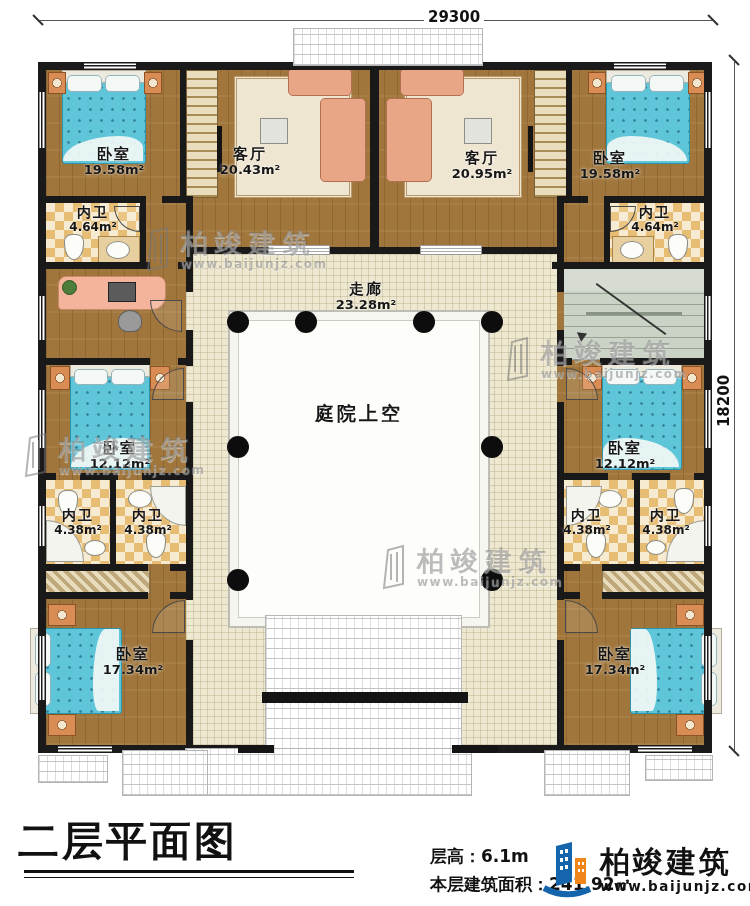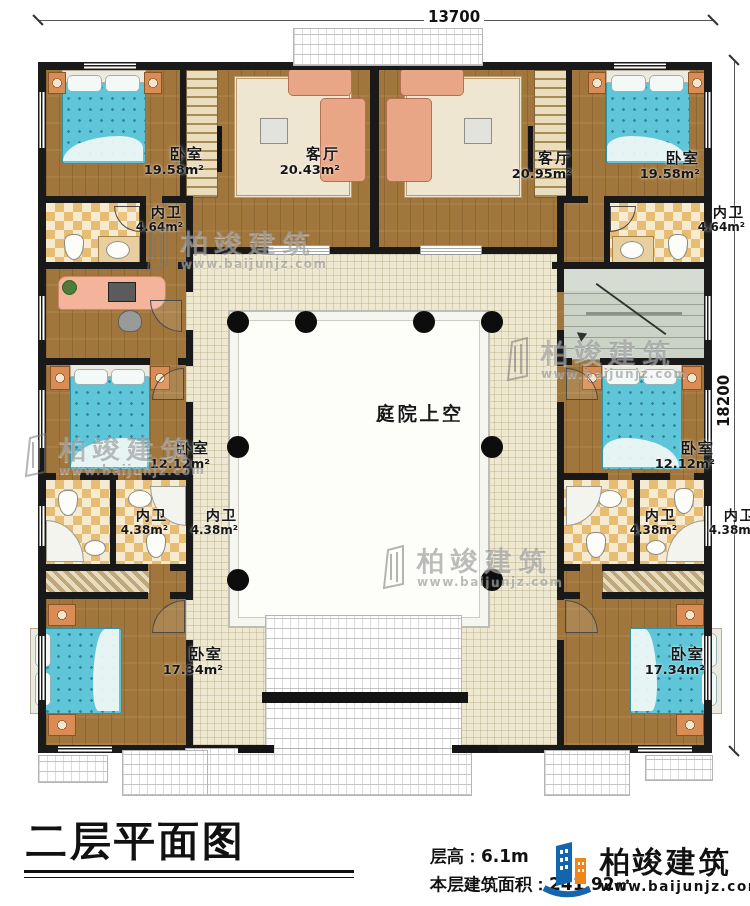--- a/index.html
+++ b/index.html
@@ -38,21 +38,21 @@
   .chair{background:#9a9a9a;border:1px solid #5f5f5f;border-radius:50% 50% 40% 40%;z-index:4;}
   .plant{background:#4c7d3a;border-radius:50%;border:1px solid #2e5422;z-index:4;}
   .toilet{background:#fcfcf9;border:1px solid #8b8b82;border-radius:45% 45% 55% 55%/30% 30% 68% 68%;z-index:4;}
   .sink{background:#fcfcf9;border:1px solid #8b8b82;border-radius:50%;z-index:4;}
   .shower{background:#f4f4ee;border:1px solid #9c9c92;z-index:4;}
   .vanity{background:#e7cf9f;border:1px solid #a8844d;z-index:3;}
   .rail{background:#8a9486;z-index:4;}
   .arrow-line{background:#333;z-index:4;}
   .arrow-head{width:0;height:0;border-top:5px solid transparent;border-bottom:5px solid transparent;border-right:9px solid #333;z-index:4;}
   
-  .rlabel{text-align:right;color:#161616;font-weight:bold;line-height:1.12;text-shadow:0 0 2px rgba(255,255,255,.8),0 0 4px rgba(255,255,255,.45);z-index:9;padding-left:35px;}
+  .rlabel{text-align:center;color:#161616;font-weight:bold;line-height:1.12;text-shadow:0 0 2px rgba(255,255,255,.8),0 0 4px rgba(255,255,255,.45);z-index:9;}
   .rname{display:block;font-size:15px;letter-spacing:2px;}
   .rarea{display:block;font-size:13px;letter-spacing:0;}
   .big .rname{font-size:19px;letter-spacing:3px;}
   .small .rname{font-size:14px;}.small .rarea{font-size:12px;}
   
   .wm{display:flex;align-items:center;gap:7px;z-index:10;color:rgba(110,110,110,.46);text-shadow:0 1px 1px rgba(255,255,255,.55);}
   .wm-name{font-size:27px;font-weight:bold;letter-spacing:7px;line-height:1;white-space:nowrap;}
   .wm-site{font-size:12px;font-weight:bold;letter-spacing:1.5px;line-height:1.4;white-space:nowrap;}
   .wm-ico{opacity:.55;}
   
@@ -68,21 +68,21 @@
   .brand-site{font-size:13.5px;font-weight:bold;color:#111;letter-spacing:1.6px;z-index:2;white-space:nowrap;}
 </style>
 </head>
 <body>
 
 <div id="stage">
 
   <div class="abs dimline" style="left:38px;top:20px;width:676px;height:1px"></div>
   <div class="abs tick" style="left:31px;top:19px"></div>
   <div class="abs tick" style="left:706px;top:19px"></div>
-  <div class="abs dimtxt" style="left:424px;top:8px">13700</div>
+  <div class="abs dimtxt" style="left:424px;top:8px">29300</div>
 
   <div class="abs dimline" style="left:734px;top:62px;width:1px;height:691px"></div>
   <div class="abs tick" style="left:727px;top:59px"></div>
   <div class="abs tick" style="left:727px;top:750px"></div>
   <div class="abs dimtxt" style="left:694px;top:392px;transform:rotate(-90deg);background:transparent">18200</div>
 
   <div class="abs wood" style="left:46px;top:70px;width:658px;height:675px"></div>
   <div class="abs corr" style="left:186px;top:247px;width:371px;height:498px"></div>
   <div class="abs court" style="left:228px;top:310px;width:262px;height:318px;box-sizing:border-box"></div>
   <div class="abs checker" style="left:46px;top:203px;width:94px;height:59px"></div>
@@ -300,20 +300,24 @@
     <span class="rarea">19.58m²</span>
   </div>
   <div class="abs rlabel small" style="left:38px;top:205px;width:110px">
     <span class="rname">内卫</span>
     <span class="rarea">4.64m²</span>
   </div>
   <div class="abs rlabel small" style="left:600px;top:205px;width:110px">
     <span class="rname">内卫</span>
     <span class="rarea">4.64m²</span>
   </div>
+  <div class="abs rlabel" style="left:311px;top:281px;width:110px">
+    <span class="rname">走廊</span>
+    <span class="rarea">23.28m²</span>
+  </div>
   <div class="abs rlabel big" style="left:289px;top:403px;width:140px">
     <span class="rname">庭院上空</span>
   </div>
   <div class="abs rlabel" style="left:65px;top:440px;width:110px">
     <span class="rname">卧室</span>
     <span class="rarea">12.12m²</span>
   </div>
   <div class="abs rlabel" style="left:570px;top:440px;width:110px">
     <span class="rname">卧室</span>
     <span class="rarea">12.12m²</span>
@@ -393,21 +397,21 @@
             <path d="M15 10 V36 M21 8 V38"></path>
           </g>
         </svg>
     </span>
     <span class="wm-txt">
       <span class="wm-name">柏竣建筑</span>
       <span class="wm-site" style="display:block">www.baijunjz.com</span>
     </span>
   </div>
 
-  <div class="abs title-cn" style="left:26px;top:814px">二层平面图</div>
+  <div class="abs title-cn" style="left:18px;top:814px">二层平面图</div>
   <div class="abs uline" style="left:24px;top:870px;width:330px;height:3px"></div>
   <div class="abs uline" style="left:24px;top:877px;width:330px;height:1px"></div>
   <div class="abs info" style="left:430px;top:845px">层高：6.1m</div>
   <div class="abs info" style="left:430px;top:873px">本层建筑面积：241.92㎡</div>
   <div class="abs" style="left:538px;top:838px;z-index:3">
     <svg width="56" height="62" viewBox="0 0 56 62">
       <path d="M18 8 L34 4 L34 44 L18 48 Z" fill="#1565ad"></path>
       <path d="M22 12 h3 v4 h-3 z M27 11 h3 v4 h-3 z M22 20 h3 v4 h-3 z M27 19 h3 v4 h-3 z M22 28 h3 v4 h-3 z M27 27 h3 v4 h-3 z" fill="#fff"></path>
       <path d="M37 20 h11 v26 h-11 z" fill="#f08519"></path>
       <path d="M40 24 h2 v3 h-2 z M44 24 h2 v3 h-2 z M40 31 h2 v3 h-2 z M44 31 h2 v3 h-2 z" fill="#fff"></path>

